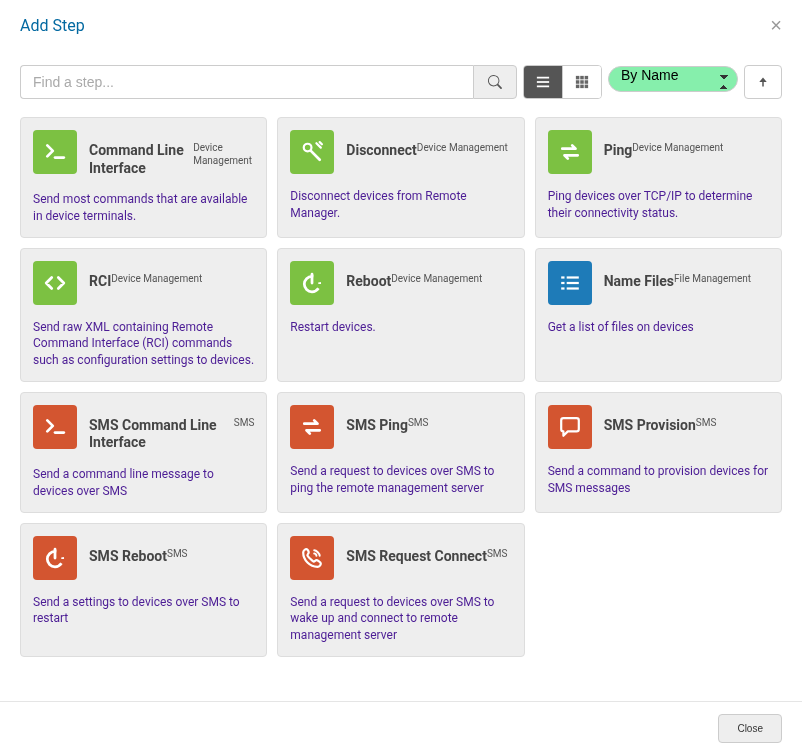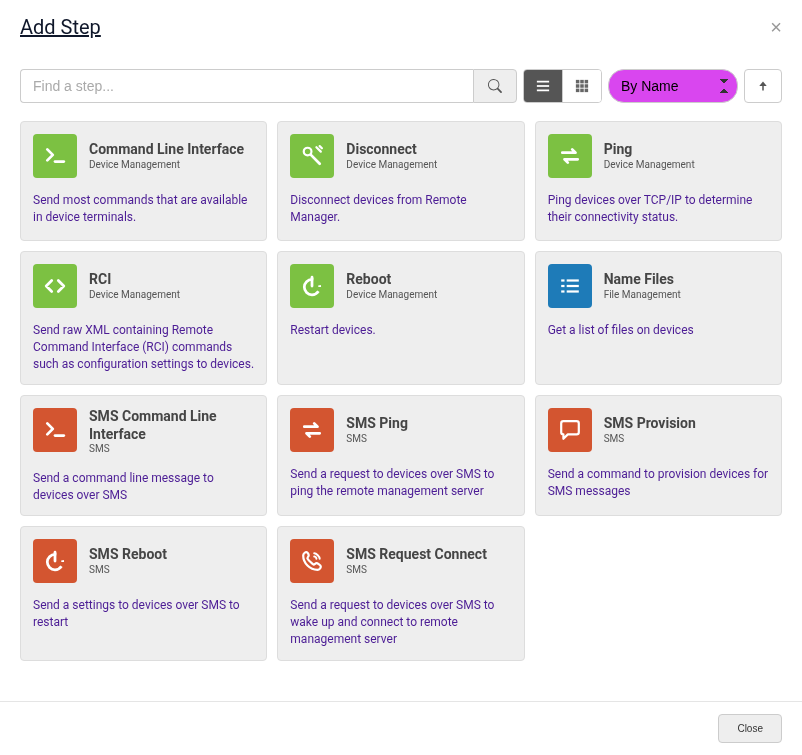--- a/index.html
+++ b/index.html
@@ -20,24 +20,23 @@
       display: flex;
       flex-direction: column;
     }
     .modal-header {
       padding: 15px 20px;
       display: flex;
       justify-content: space-between;
       align-items: center;
     }
     .modal-title {
-      font-size: 20px;
+      font-size: 16px;
       font-weight: 400;
-      color: #0f172a;
-      text-decoration: underline;
+      color: #0369a1;
     }
     .close-x {
       font-size: 20px;
       color: #999;
       cursor: pointer;
       background: none;
       border: none;
       line-height: 1;
     }
     .modal-body {
@@ -95,24 +94,24 @@
       justify-content: center;
     }
     .view-btn.active {
       background: #555;
       color: #fff;
     }
     .view-btn:first-child {
       border-right: 1px solid #ccc;
     }
     .sort-select {
-      padding: 8px 26px 8px 12px;
+      padding: 0 26px 8px 12px;
       border: 1px solid #ccc;
       border-radius: 16px;
-      background: #d946ef;
+      background: #86efac;
       font-size: 14px;
       cursor: pointer;
       appearance: none;
       position: relative;
       min-width: 130px;
     }
     .sort-wrap {
       position: relative;
     }
     .sort-wrap::after {
@@ -171,23 +170,24 @@
     }
     .card-icon svg {
       width: 22px;
       height: 22px;
     }
     .icon-green { background: #7cc142; }
     .icon-blue { background: #1e7bb8; }
     .icon-orange { background: #d35530; }
     .card-titles {
       display: flex;
-      flex-direction: column;
+      flex-direction: row;
       justify-content: center;
       min-width: 0;
+      margin-top: 12px;
     }
     .card-title {
       font-size: 14px;
       font-weight: 700;
       color: #454545;
       line-height: 1.25;
     }
     .card-cat {
       font-size: 10px;
       color: #555;

